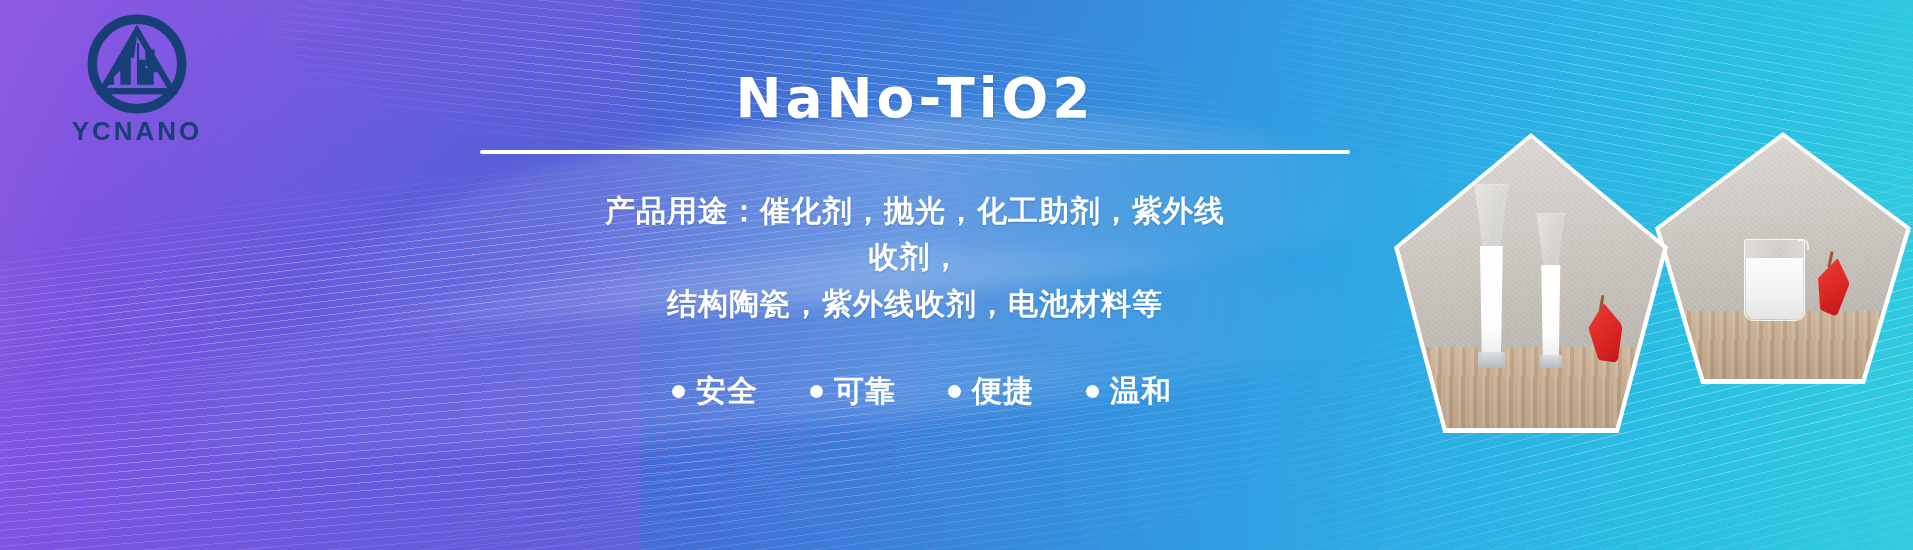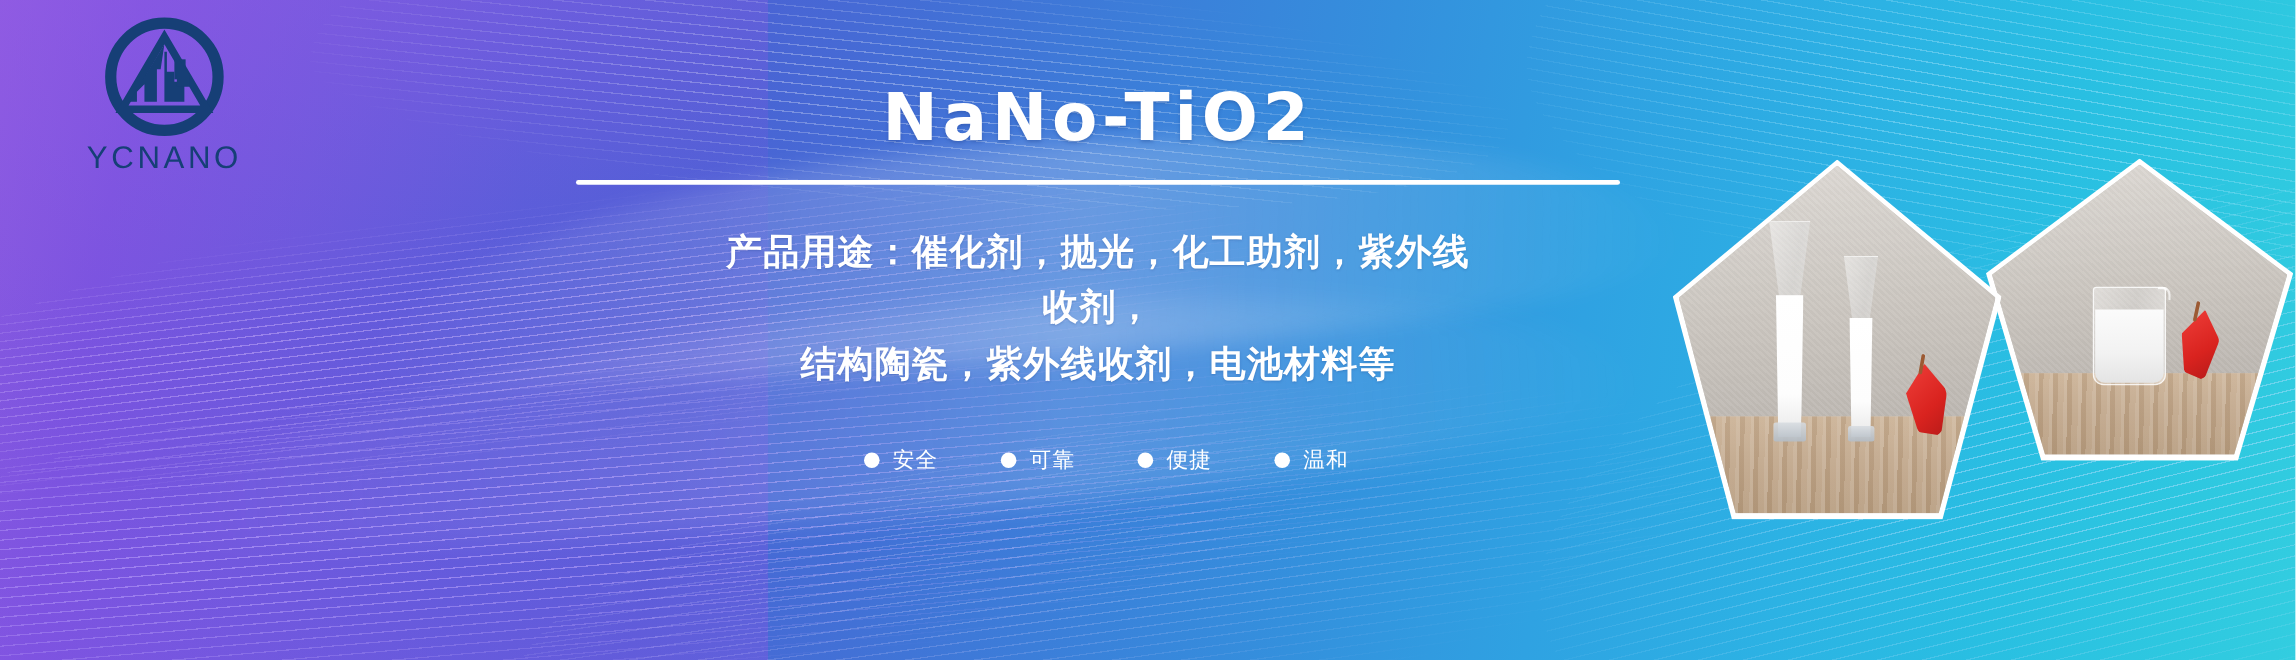--- a/index.html
+++ b/index.html
@@ -175,21 +175,21 @@
   .logo-block {
     position: absolute;
     left: 42px; top: 12px;
     width: 190px; height: 145px;
     text-align: center;
   }
   .logo-mark { width: 104px; height: 104px; display: block; margin: 0 auto; }
   .logo-word {
     margin-top: 2px;
     font-size: 26px;
-    font-weight: 400;
+    font-weight: 700;
     letter-spacing: 3px;
     color: #163f76;
     line-height: 1;
     font-family: "Liberation Sans", "DejaVu Sans", sans-serif;
   }
 
   
   .center-col {
     position: absolute;
     left: 480px; top: 70px;
@@ -229,22 +229,22 @@
     margin-top: 44px;
     display: flex;
     justify-content: center;
     gap: 52px;
     padding-left: 14px;
   }
   .feature {
     display: flex;
     align-items: center;
     gap: 11px;
-    font-size: 18px;
-    font-weight: 400;
+    font-size: 30px;
+    font-weight: 700;
     color: #ffffff;
     letter-spacing: 1px;
     white-space: nowrap;
   }
   .dot {
     width: 13px; height: 13px;
     border-radius: 50%;
     background: #ffffff;
     display: inline-block;
     flex: 0 0 auto;

